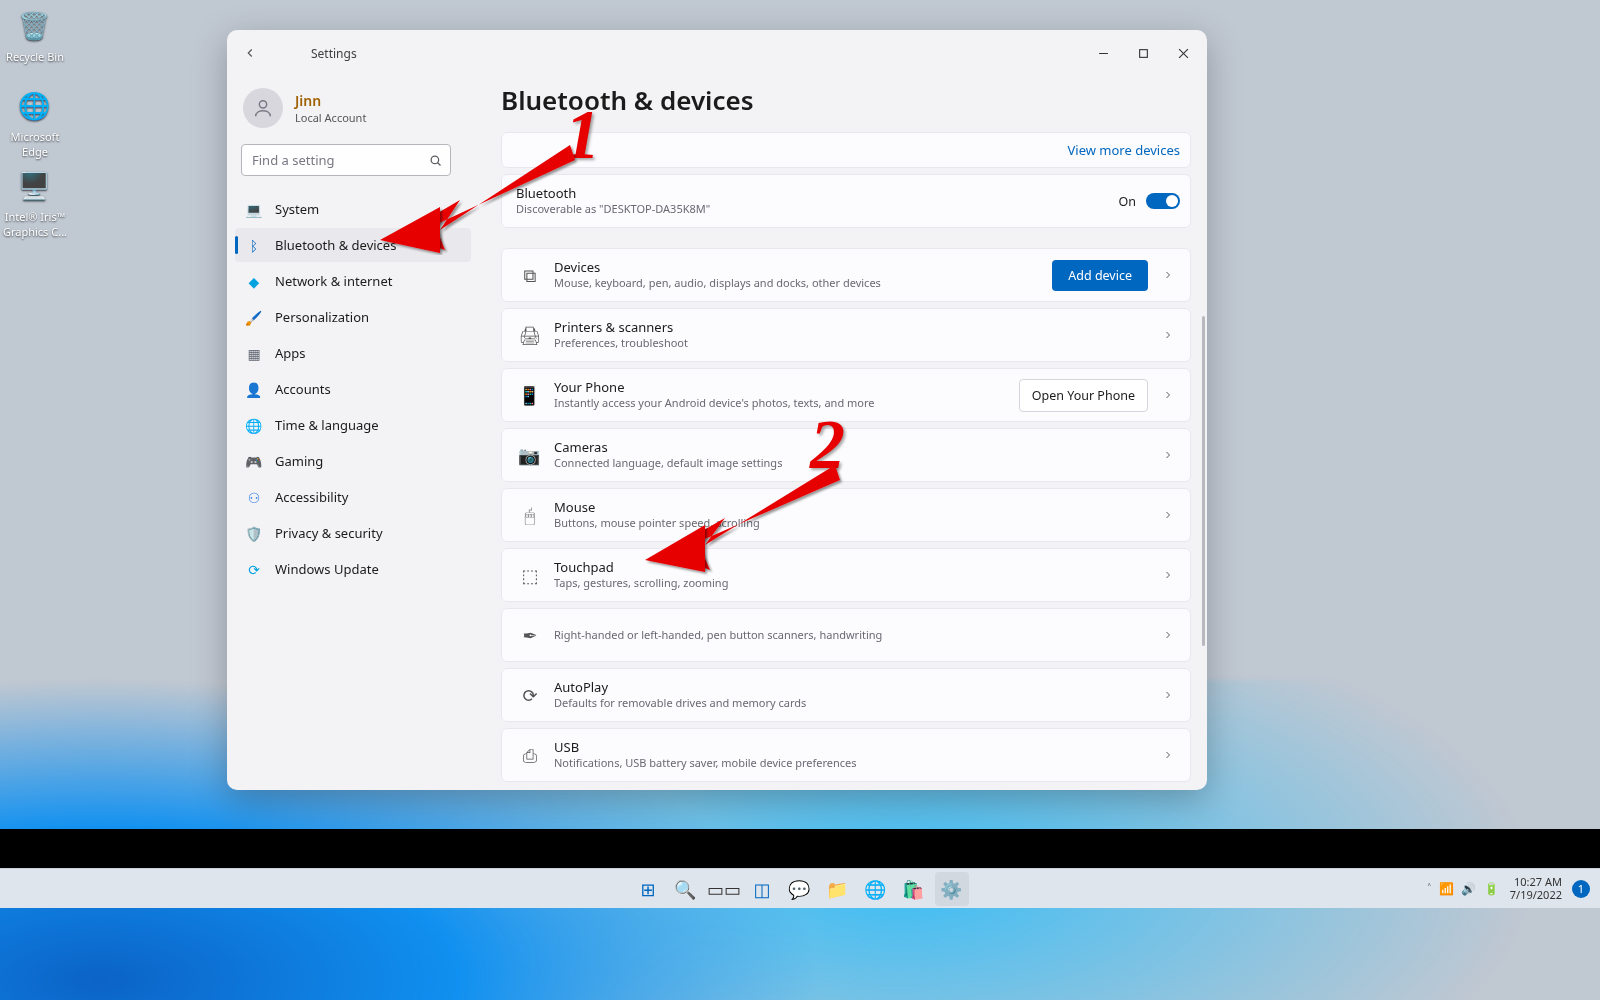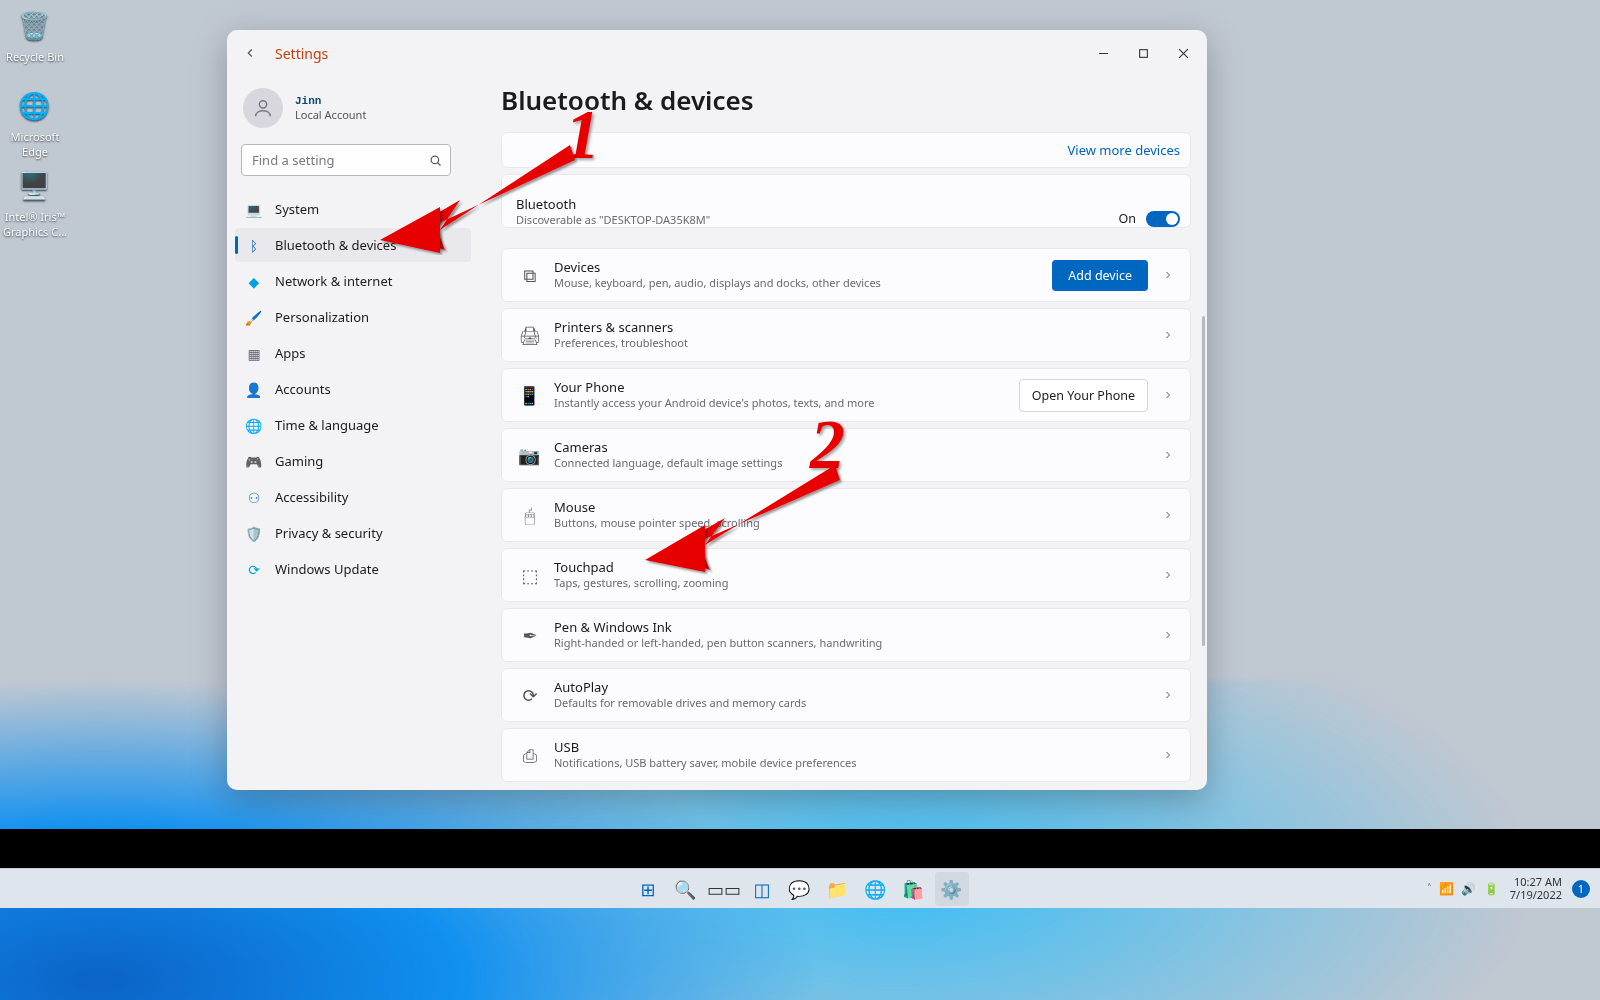--- a/index.html
+++ b/index.html
@@ -14,47 +14,47 @@
 
   
   .desk-icon { position:absolute; width:70px; text-align:center; font-size:11px; color:#fff; text-shadow:0 1px 2px rgba(0,0,0,.7);}
   .desk-icon .ico { width:40px; height:40px; margin:0 auto 4px; display:flex; align-items:center; justify-content:center; font-size:26px; }
 
   
   .window { position:absolute; left:227px; top:30px; width:980px; height:760px; background:#f3f3f6; border-radius:10px; box-shadow:0 10px 35px rgba(0,0,0,.25); display:flex; flex-direction:column; overflow:hidden; }
   .titlebar { height:46px; display:flex; align-items:center; justify-content:space-between; padding:0 4px 0 14px; }
   .titlebar-left { display:flex; align-items:center; gap:16px; }
   .tb-back { width:18px; height:18px; display:flex; align-items:center; justify-content:center; color:#555; cursor:pointer;}
-  .tb-title { font-size:14px; color:#c2410c; }
+  .tb-title { font-size:12px; color:#404040;margin-left:36px; }
   .tb-buttons { display:flex; }
   .tb-btn { width:40px; height:30px; display:flex; align-items:center; justify-content:center; color:#333; cursor:pointer; }
 
   .win-body { flex:1; display:flex; overflow:hidden; }
   .sidebar { width:252px; padding:8px 8px 0 8px; }
   .profile { display:flex; align-items:center; gap:12px; padding:4px 8px 12px 8px; }
   .avatar { width:40px; height:40px; border-radius:50%; background:#d9d7de; display:flex; align-items:center; justify-content:center; color:#7b7886; }
-  .prof-name { font-size:11px; font-weight:600; color:#0c4a6e;font-family:Liberation Mono, monospace; }
+  .prof-name { font-size:14px; font-weight:600; color:#a16207; }
   .prof-sub  { font-size:11px; color:#555;}
   .searchbox { margin:4px 20px 16px 6px; position:relative; }
   .searchbox input { width:100%; height:32px; border:1px solid #b7b6bc; background:#fefefe; border-radius:4px; padding:0 26px 0 10px; font-size:13px; color:#333;}
   .searchbox input::placeholder { color:#7a7883; }
   .search-icon { position:absolute; right:8px; top:7px; color:#5c5b62; }
 
   .nav { display:flex; flex-direction:column; gap:2px; }
   .nav-item { display:flex; align-items:center; gap:12px; height:34px; padding:0 10px; border-radius:4px; font-size:13px; color:#1b1b1b; cursor:pointer; position:relative;}
   .nav-item.selected { background:#e9e8ec; }
   .nav-item.selected::before { content:""; position:absolute; left:0; top:8px; bottom:8px; width:3px; background:#0067c0; border-radius:3px;}
   .nav-ico { width:18px; height:18px; display:flex; align-items:center; justify-content:center; font-size:14px; }
 
   .content { flex:1; padding:4px 16px 12px 22px; overflow-y:auto; position:relative;}
   .page-title { font-size:26px; font-weight:600; color:#1b1b1b; margin:2px 0 14px 0;}
 
   .card { background:#fcfbfd; border:1px solid #e9e7ee; border-radius:6px; margin-bottom:6px; display:flex; align-items:center; padding:0 10px 0 14px; }
   .view-more { height:36px; justify-content:flex-end; color:#0067c0; font-size:13px; cursor:pointer;}
-  .bt-card { height:54px;align-items:flex-end; }
+  .bt-card { height:54px; }
   .opt-card { height:54px; cursor:pointer;}
   .opt-card .opt-ico { width:28px; display:flex; justify-content:center; color:#555; font-size:18px; margin-right:10px;}
   .opt-title { font-size:13px; color:#1b1b1b; line-height:1.3;}
   .opt-sub { font-size:11px; color:#6a6973; line-height:1.3;}
   .opt-text  { flex:1; }
   .chev { color:#5c5b62; padding:0 6px;}
   .pill-btn { background:#0067c0; color:#fff; border:none; border-radius:4px; padding:7px 16px; font-size:12.5px; cursor:pointer; margin-right:8px;}
   .ghost-btn { background:#fff; border:1px solid #d6d4dc; border-radius:4px; padding:7px 12px; font-size:12.5px; cursor:pointer; margin-right:8px; color:#1b1b1b;}
 
   .toggle { display:flex; align-items:center; gap:10px; font-size:12.5px; color:#1b1b1b;}
@@ -277,21 +277,20 @@
               <div class="opt-title">Touchpad</div>
               <div class="opt-sub">Taps, gestures, scrolling, zooming</div>
             </div>
             <div class="chev"><svg width="12" height="12" viewBox="0 0 24 24" fill="none" stroke="currentColor" stroke-width="2">
                 <path d="M9 6l6 6-6 6"></path>
               </svg></div>
           </div>
           <div class="card opt-card">
             <div class="opt-ico">✒</div>
             <div class="opt-text">
-              <div class="opt-title">Pen &amp; Windows Ink</div>
               <div class="opt-sub">Right-handed or left-handed, pen button scanners, handwriting</div>
             </div>
             <div class="chev"><svg width="12" height="12" viewBox="0 0 24 24" fill="none" stroke="currentColor" stroke-width="2">
                 <path d="M9 6l6 6-6 6"></path>
               </svg></div>
           </div>
           <div class="card opt-card">
             <div class="opt-ico">⟳</div>
             <div class="opt-text">
               <div class="opt-title">AutoPlay</div>

